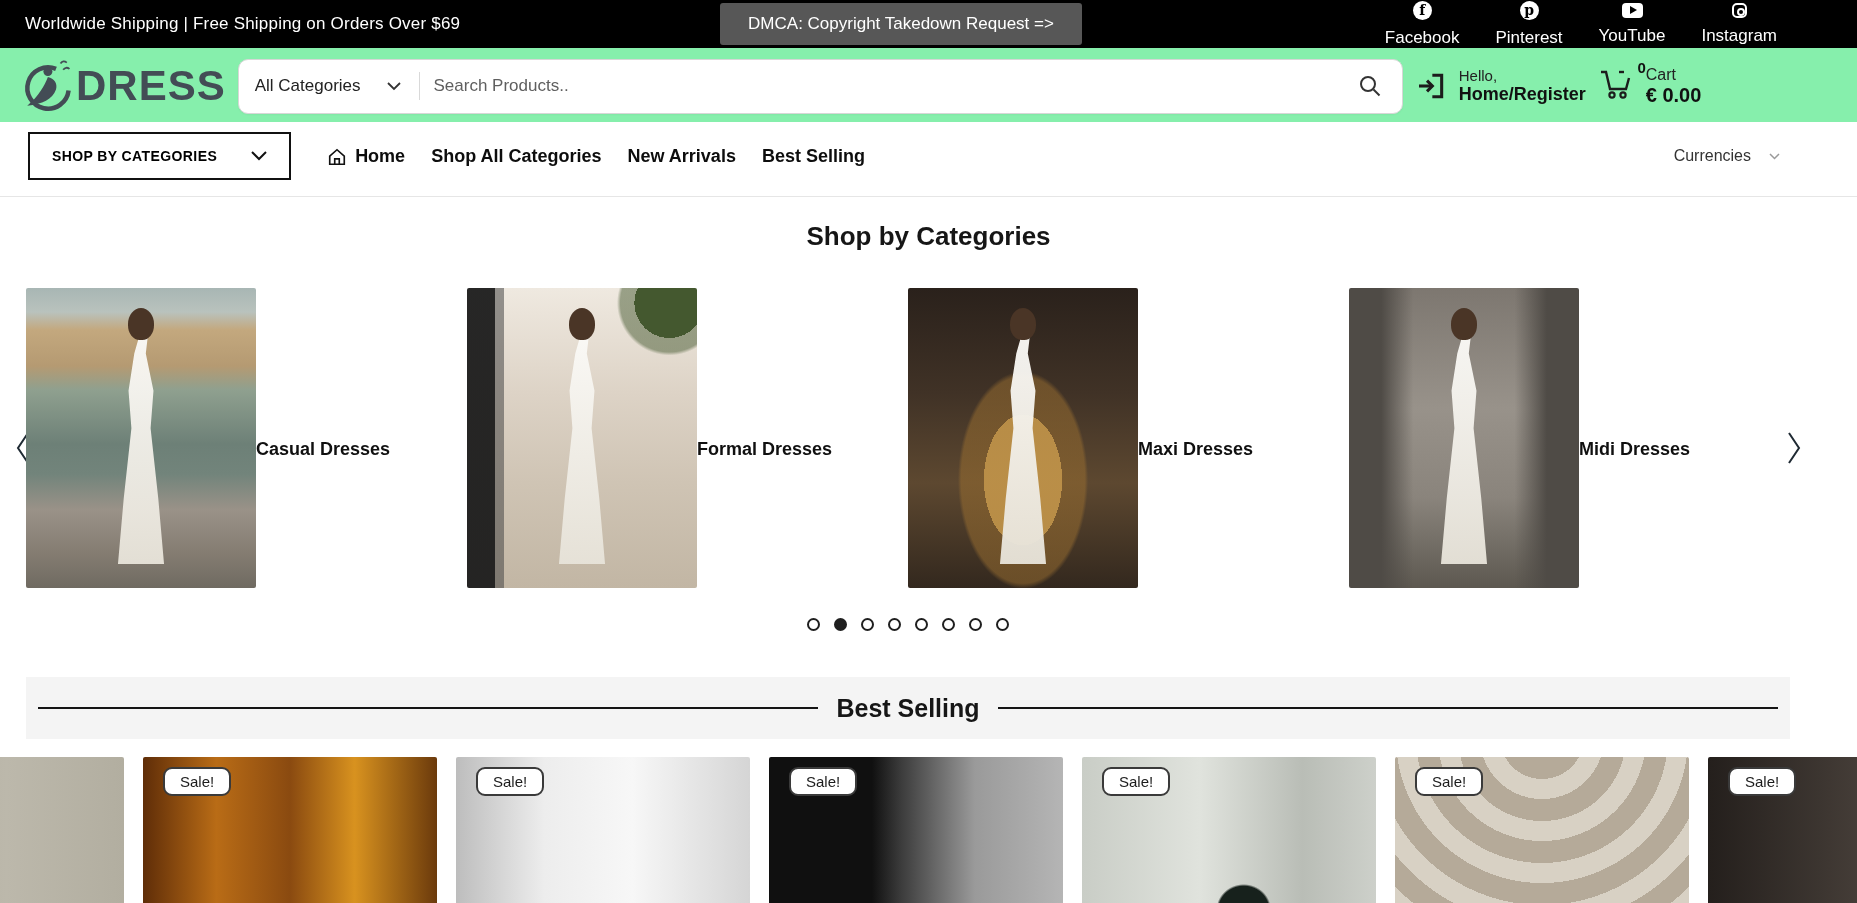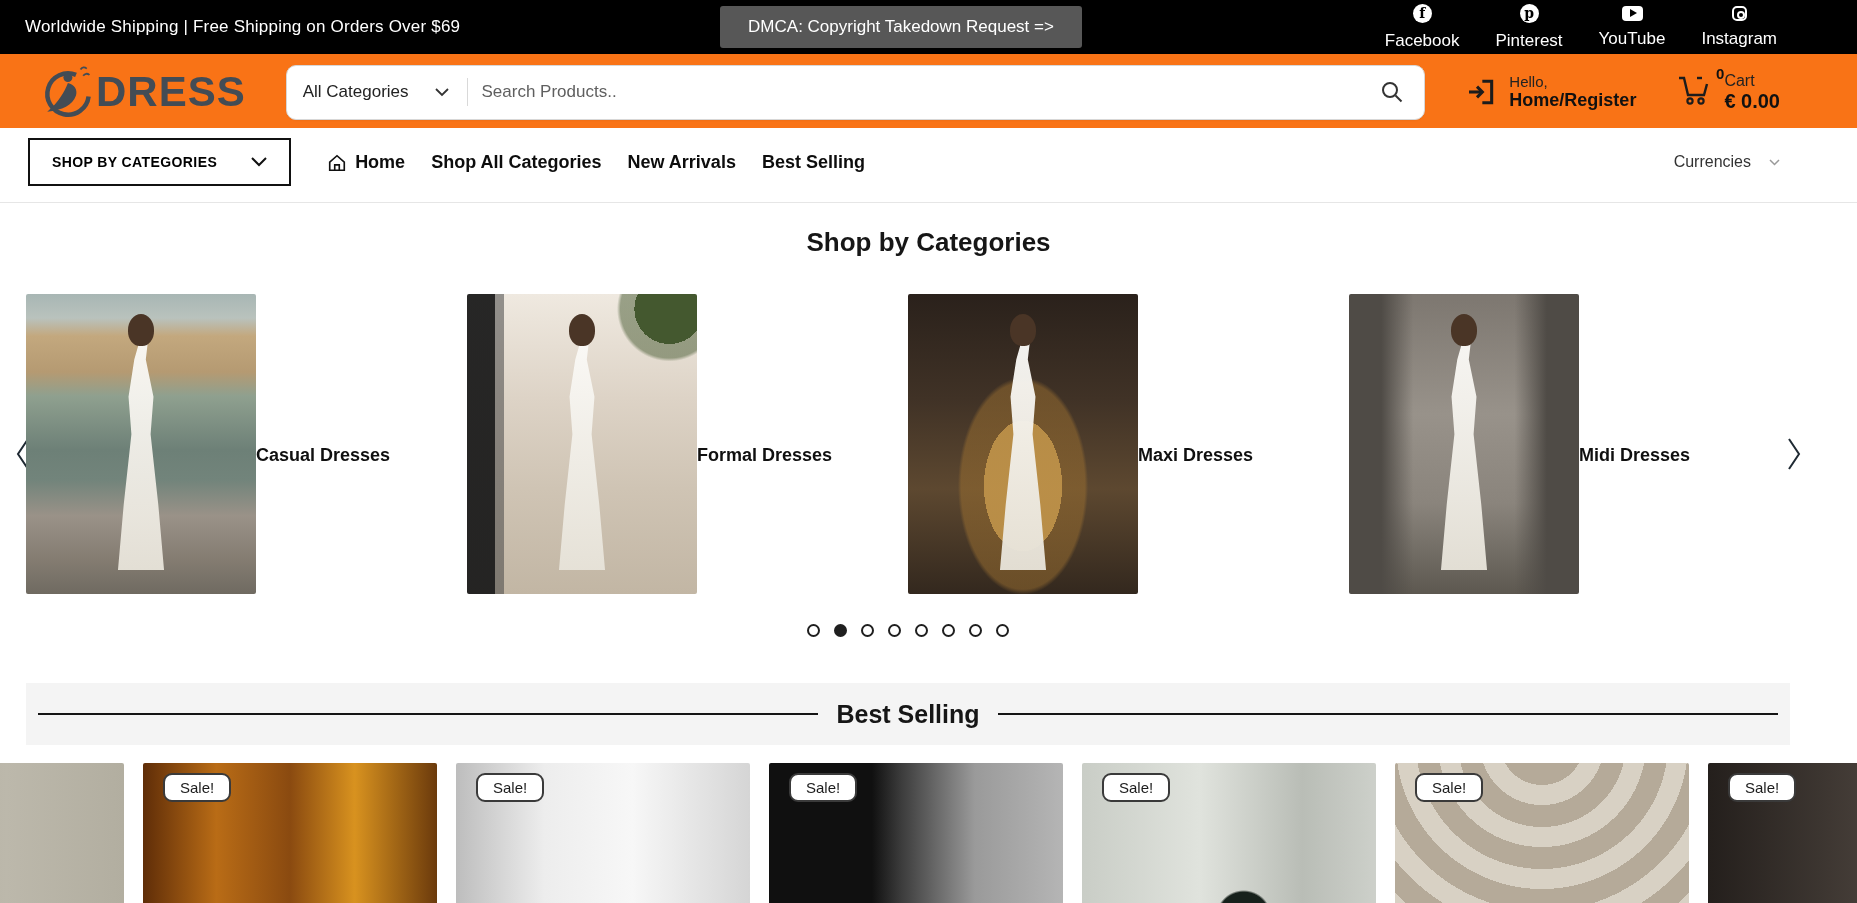--- a/index.html
+++ b/index.html
@@ -1,20 +1,20 @@
 <!DOCTYPE html>
 <html><head>
 <meta charset="utf-8">
 <style>
   * { margin:0; padding:0; box-sizing:border-box; }
   html,body { width:1857px; height:903px; overflow:hidden; background:#fff;
     font-family:"Liberation Sans", sans-serif; color:#111; }
 
   
-  .topbar { height:54px; background:#000; display:flex; align-items:center;
+  .topbar { height:48px; background:#000; display:flex; align-items:center;
     padding:0 80px 0 25px; }
   .topbar-left { flex:1; color:#fff; font-size:17px; letter-spacing:.2px; }
   .dmca-btn { background:#575757; color:#fff; font-size:17px; border:none;
     padding:11px 28px; border-radius:3px; cursor:pointer; white-space:nowrap; }
   .topbar-right { flex:1; display:flex; justify-content:flex-end; align-items:center; gap:36px; }
   .social-link { display:flex; align-items:center; gap:8px; color:#fff; font-size:17px;
     text-decoration:none; cursor:pointer;flex-direction:column; }
   .ic { display:inline-flex; align-items:center; justify-content:center; }
   .ic-facebook::before, .ic-pinterest::before { display:flex; align-items:center; justify-content:center;
     width:19px; height:19px; border-radius:50%; background:#fff; color:#000;
@@ -22,21 +22,21 @@
   .ic-facebook::before { content:"f"; }
   .ic-pinterest::before { content:"p"; }
   .ic-youtube { width:21px; height:15px; background:#fff; border-radius:4px; position:relative; }
   .ic-youtube::after { content:""; position:absolute; left:8px; top:3.5px;
     border-left:7px solid #000; border-top:4px solid transparent; border-bottom:4px solid transparent; }
   .ic-instagram { width:15px; height:15px; border:2px solid #fff; border-radius:5px; position:relative; }
   .ic-instagram::before { content:""; position:absolute; left:3.5px; top:3.5px; width:4px; height:4px;
     border:2px solid #fff; border-radius:50%; }
 
   
-  .header { display:flex; align-items:center; padding:10px 77px 8px 40px; gap:40px; background:#f97316; }
+  .header { display:flex; align-items:center; padding:10px 77px 8px 20px; gap:12px; background:#86efac; }
   .logo { display:flex; align-items:center; gap:2px; cursor:pointer; }
   .logo-text { font-size:42px; font-weight:bold; color:#434c55; letter-spacing:1px; }
   .searchbar { flex:1; max-width:1165px; height:55px; border:1px solid #d7d7d7; border-radius:10px;
     display:flex; align-items:center; background:#fff; box-shadow:0 1px 2px rgba(0,0,0,.04); }
   .cat-select { display:flex; align-items:center; gap:26px; padding:0 18px 0 16px;
     font-size:17px; color:#222; cursor:pointer; white-space:nowrap; }
   .search-divider { width:1px; height:28px; background:#d9d9d9; }
   .search-input { flex:1; border:none; outline:none; font-size:17px; color:#333;
     padding:0 14px; background:transparent; font-family:"Liberation Sans", sans-serif; }
   .search-input::placeholder { color:#5f5f5f; }

